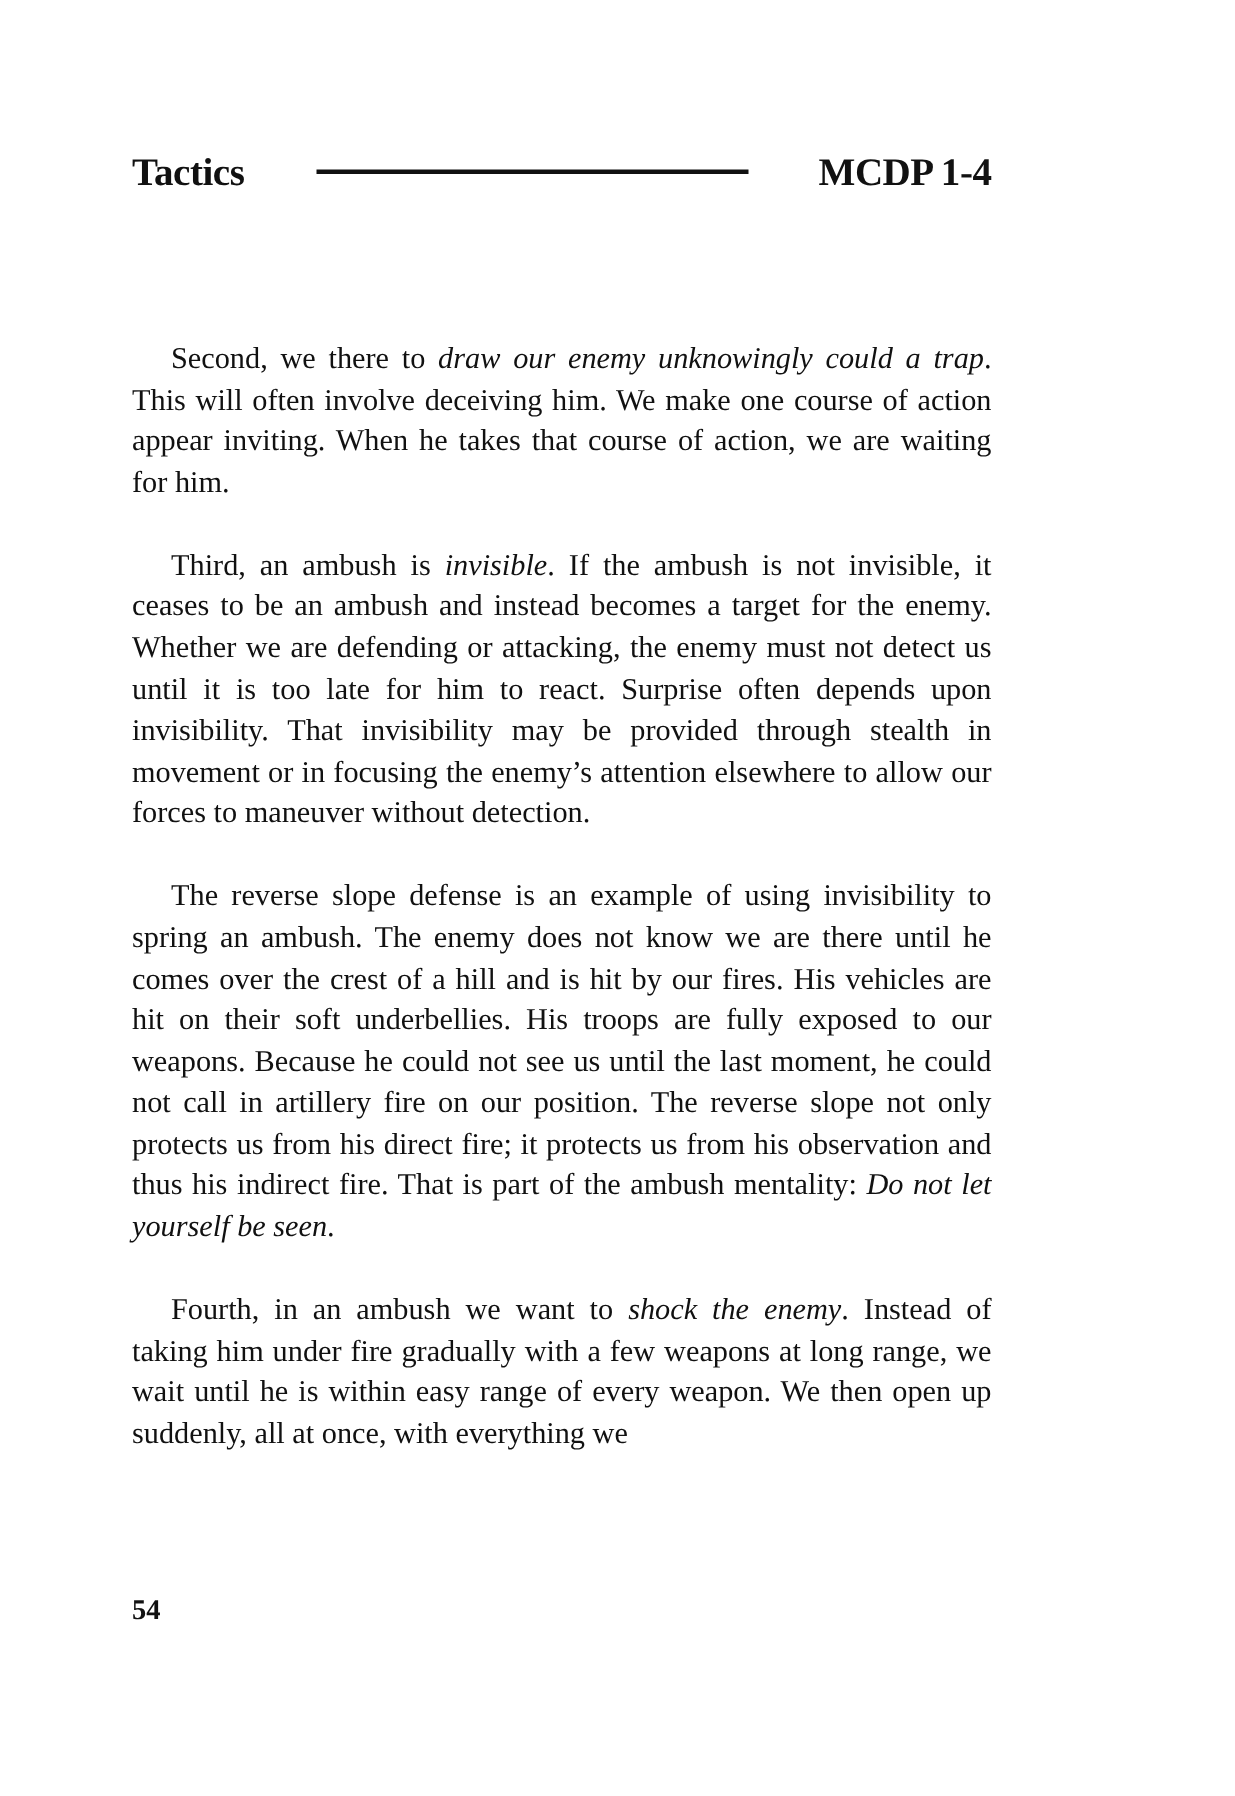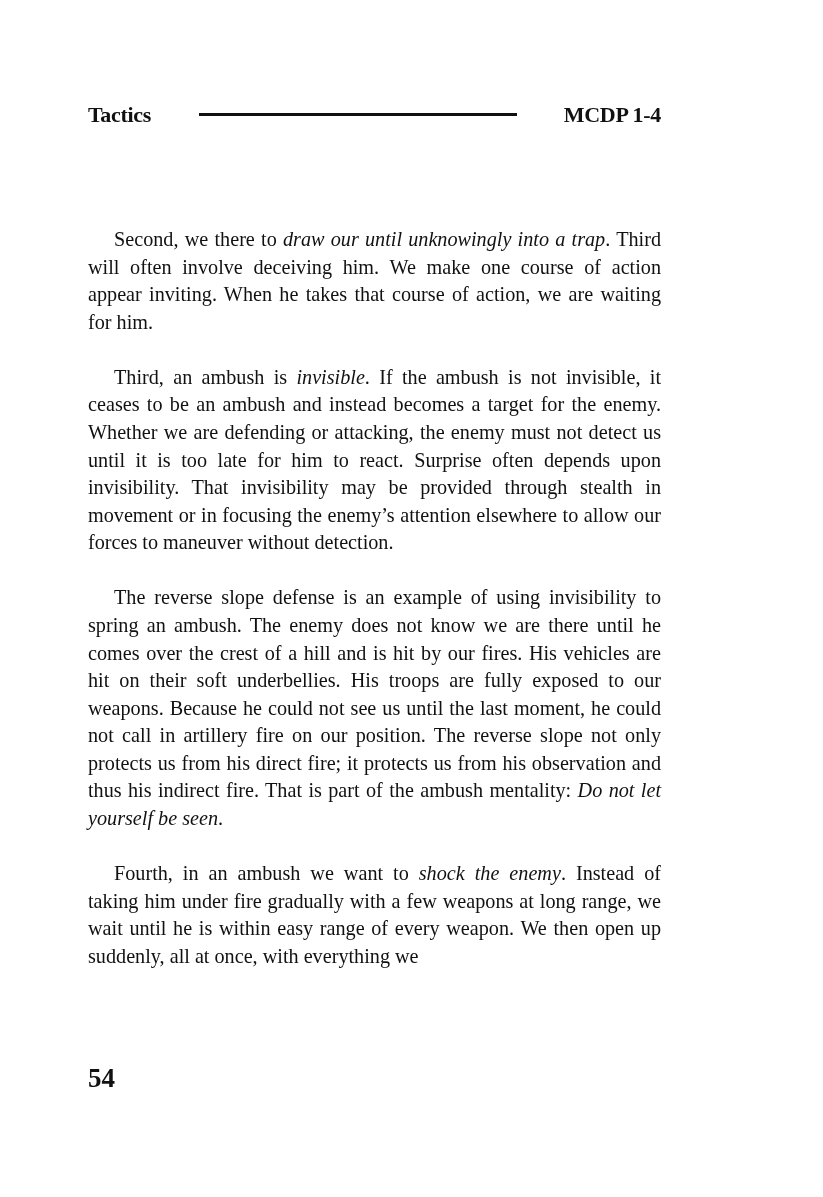--- a/index.html
+++ b/index.html
@@ -23,21 +23,21 @@
     }
     .running-header {
       position: absolute;
       left: 88px;
       top: 101px;
       width: 573px;
       height: 28px;
       display: flex;
       align-items: center;
       font-weight: bold;
-      font-size: 22px;
+      font-size: 26px;
       letter-spacing: -0.3px;
       gap: 45px;
     }
     .running-header .rule {
       flex: 1;
       height: 3px;
       background: #111111;
       margin: 0 2px 0 3px;
       position: relative;
       top: -1px;
@@ -60,37 +60,37 @@
       margin-bottom: 0;
     }
     .body-text em {
       font-style: italic;
     }
     .page-number {
       position: absolute;
       left: 88px;
       top: 1063px;
       font-weight: bold;
-      font-size: 27px;
+      font-size: 19px;
     }
   </style>
 </head>
 <body>
 
 <div class="page">
 
   <div class="running-header">
     <span>Tactics</span>
     <span class="rule"></span>
     <span>MCDP 1-4</span>
   </div>
 
   <div class="body-text">
     <p>
-      <span>Second, we there to </span><em>draw our until unknowingly into a trap</em><span>. Third will often involve deceiving him. We make one course of action appear inviting. When he takes that course of action, we are waiting for him.</span>
+      <span>Second, we there to </span><em>draw our enemy unknowingly could a trap</em><span>. This will often involve deceiving him. We make one course of action appear inviting. When he takes that course of action, we are waiting for him.</span>
     </p>
     <p>
       <span>Third, an ambush is </span><em>invisible</em><span>. If the ambush is not invisible, it ceases to be an ambush and instead becomes a target for the enemy. Whether we are defending or attacking, the enemy must not detect us until it is too late for him to react. Surprise often depends upon invisibility. That invisibility may be provided through stealth in movement or in focusing the enemy’s atten­tion elsewhere to allow our forces to maneuver without detection.</span>
     </p>
     <p>
       <span>The reverse slope defense is an example of using invisibility to spring an ambush. The enemy does not know we are there until he comes over the crest of a hill and is hit by our fires. His vehicles are hit on their soft underbellies. His troops are fully exposed to our weapons. Because he could not see us un­til the last moment, he could not call in artillery fire on our po­sition. The reverse slope not only protects us from his direct fire; it protects us from his observation and thus his indirect fire. That is part of the ambush mentality: </span><em>Do not let yourself be seen</em><span>.</span>
     </p>
     <p class="last">
       <span>Fourth, in an ambush we want to </span><em>shock the enemy</em><span>. Instead of taking him under fire gradually with a few weapons at long range, we wait until he is within easy range of every weapon. We then open up suddenly, all at once, with everything we</span>
     </p>

